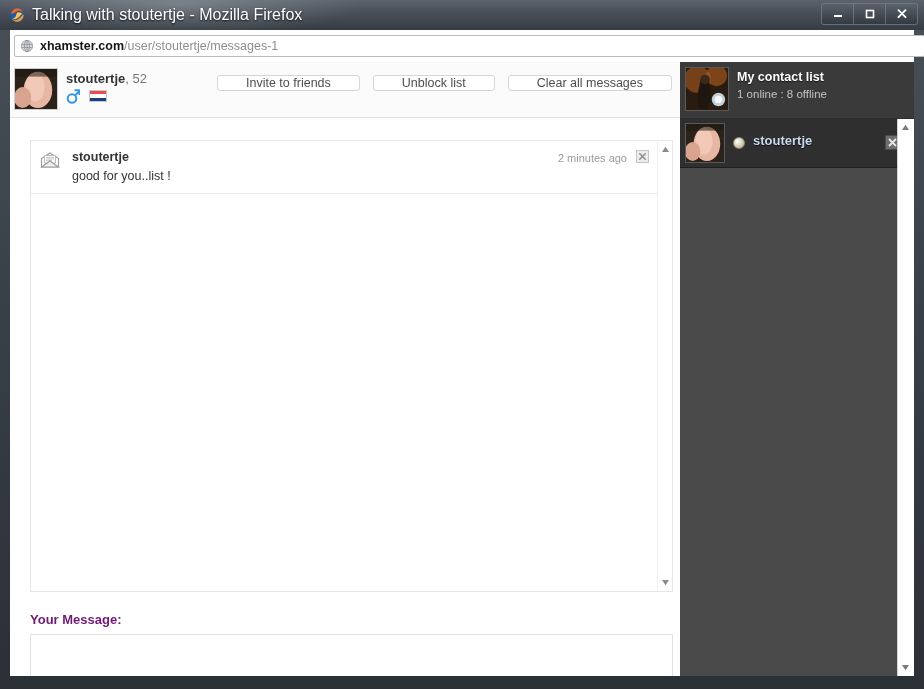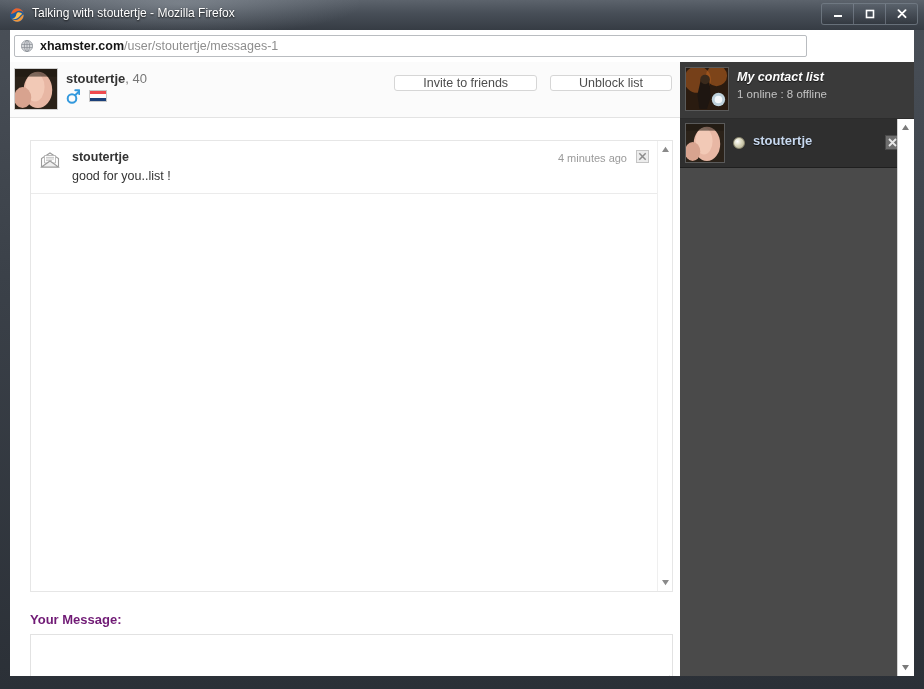--- a/index.html
+++ b/index.html
@@ -28,21 +28,21 @@
     background:
       radial-gradient(260px 46px at 180px 4px, rgba(200,208,216,0.30), rgba(200,208,216,0) 70%),
       linear-gradient(180deg, #5c636c 0%, #474e57 45%, #363c44 100%);
   }
   .ff-icon {
     position: absolute; left: 9px; top: 7px;
     width: 16px; height: 16px; z-index: 3;
   }
   .title-text {
     position: absolute; left: 32px; top: 6px; z-index: 3;
-    color: #ffffff; font-size: 12px;
+    color: #ffffff; font-size: 16px;
     text-shadow: 0 1px 2px rgba(0,0,0,0.85);
     white-space: nowrap;
   }
   .winbtns {
     position: absolute; right: 6px; top: 3px; z-index: 3;
     display: flex; gap: 0px;
     border: 1px solid rgba(150,160,172,0.55);
     border-radius: 3px;
     overflow: hidden;
     background: rgba(30,34,40,0.35);
@@ -57,21 +57,21 @@
   .winbtn svg { display: block; }
 
   
   .navbar {
     position: absolute; left: 10px; top: 30px;
     width: 904px; height: 32px;
     background: #ffffff;
   }
   .urlbar {
     position: absolute; left: 4px; top: 5px;
-    width: 793px; height: 22px;
+    width: 911px; height: 22px;
     background: #ffffff;
     border: 1px solid #b9bcc0;
     border-radius: 2px;
     display: flex; align-items: center;
     box-sizing: border-box;
   }
   .globe-icon { margin-left: 5px; margin-right: 6px; width: 14px; height: 14px; flex: none; }
   .url-text { font-size: 12.5px; color: #8e8e8e; white-space: nowrap; }
   .url-host { color: #151515; font-weight: 600; }
 
@@ -223,21 +223,20 @@
     width: 44px; height: 44px;
     border: 1px solid #5a5a5a;
     box-sizing: border-box;
     overflow: hidden;
     background: #2a1b12;
   }
   .sb-title {
     position: absolute; left: 57px; top: 8px;
     font-size: 12.5px; font-weight: bold; color: #ffffff;
     text-shadow: 0 1px 1px rgba(0,0,0,0.7);
-    font-style: italic;
   }
   .sb-sub {
     position: absolute; left: 57px; top: 26px;
     font-size: 11.5px; color: #c2c2c2;
   }
   .sb-contact {
     position: absolute; left: 0; top: 57px;
     width: 234px; height: 48px;
     background: #2f2f2f;
     border-bottom: 1px solid #1f1f1f;
@@ -333,49 +332,50 @@
           <svg class="avatar-img" viewBox="0 0 44 42" preserveAspectRatio="none">
             <rect width="44" height="42" fill="#2b2219"></rect>
             <ellipse cx="24" cy="22" rx="15" ry="19" fill="#e8b7a4"></ellipse>
             <ellipse cx="21" cy="19" rx="10" ry="15" fill="#f2c9b6"></ellipse>
             <ellipse cx="8" cy="30" rx="9" ry="11" fill="#d8a38f"></ellipse>
             <rect x="0" y="0" width="44" height="8" fill="#1d1710" opacity="0.55"></rect>
           </svg>
         </div>
 
         <div class="pf-name">
-          <span>stoutertje</span><span class="age">, <span>40</span></span>
+          <span>stoutertje</span><span class="age">, <span>52</span></span>
         </div>
 
         <div class="pf-icons">
           <svg width="14" height="16" viewBox="0 0 14 16">
             <circle cx="6" cy="10.5" r="4.3" fill="none" stroke="#3399dd" stroke-width="2"></circle>
             <path d="M9.2 7.2 L13 3.4" stroke="#3399dd" stroke-width="2" stroke-linecap="round"></path>
             <path d="M9.3 2.2 H13.2 V6.1" stroke="#3399dd" stroke-width="2" fill="none" stroke-linecap="round" stroke-linejoin="round"></path>
           </svg>
           <div class="flag-nl"></div>
         </div>
 
         <div class="pf-buttons">
           <div class="btn">Invite to friends</div>
           <div class="btn">Unblock list</div>
+          <div class="btn">Clear all messages</div>
         </div>
       </div>
 
       <div class="msgpanel">
         <div class="msgrow">
           <svg class="env-icon" viewBox="0 0 20 16">
             <path d="M1.5 15 V6.5 L10 1 L18.5 6.5 V15 Z" fill="#fdfdfd" stroke="#9b9b9b" stroke-width="1.1"></path>
             <path d="M4.5 3.5 H15.5 V11 H4.5 Z" fill="#ffffff" stroke="#b4b4b4" stroke-width="0.9"></path>
             <path d="M6 5.4 H14 M6 7 H14 M6 8.6 H12" stroke="#b8b8b8" stroke-width="0.8"></path>
             <path d="M1.5 15 L10 9 L18.5 15 Z" fill="#efefef" stroke="#9b9b9b" stroke-width="1.1"></path>
           </svg>
           <div class="msg-author">stoutertje</div>
           <div class="msg-text">good for you..list !</div>
-          <div class="msg-time">4 minutes ago</div>
+          <div class="msg-time">2 minutes ago</div>
           <svg class="msg-close" viewBox="0 0 13 13">
             <rect x="0.5" y="0.5" width="12" height="12" fill="#ededed" stroke="#c4c4c4" stroke-width="1"></rect>
             <path d="M3.3 3.3 L9.7 9.7 M9.7 3.3 L3.3 9.7" stroke="#8d8d8d" stroke-width="1.5"></path>
           </svg>
         </div>
 
         <div class="panel-scroll">
           <svg class="sb-arrow-up" viewBox="0 0 11 11">
             <path d="M5.5 2.8 L9 8 L2 8 Z" fill="#8a8a8a"></path>
           </svg>

